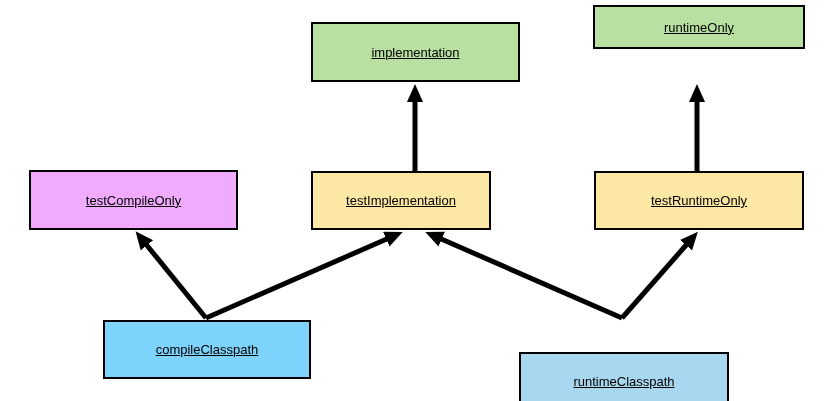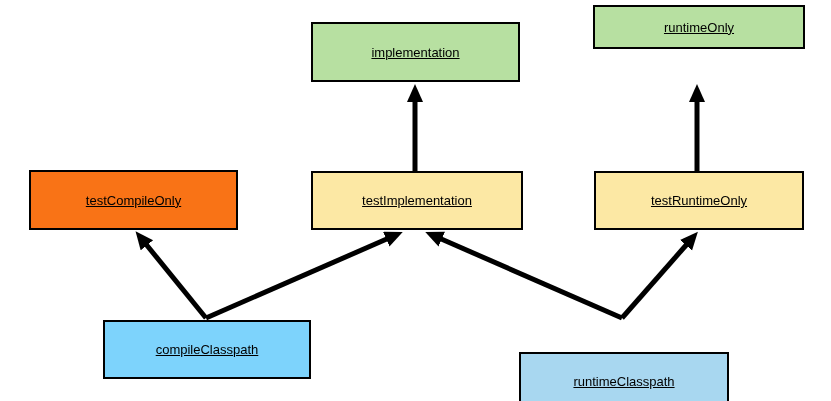--- a/index.html
+++ b/index.html
@@ -33,21 +33,21 @@
     font-size: 13px;
     color: #000000;
     white-space: nowrap;
     text-align: center;
     text-decoration: underline;
   }
   
   #n-implementation     { left: 311px; top: 22px;  width: 209px; height: 60px; }
   #n-runtimeOnly        { left: 593px; top: 5px;  width: 212px; height: 44px; }
   #n-testCompileOnly    { left: 29px;  top: 170px; width: 209px; height: 60px; }
-  #n-testImplementation { left: 311px; top: 171px; width: 212px; height: 59px; }
+  #n-testImplementation { left: 311px; top: 171px; width: 180px; height: 59px; }
   #n-testRuntimeOnly    { left: 594px; top: 171px; width: 210px; height: 59px; text-align: right; }
   #n-compileClasspath   { left: 103px; top: 320px; width: 208px; height: 59px; }
   #n-runtimeClasspath   { left: 519px; top: 320px; width: 210px; height: 59px; margin-top: 32px; }
   .edge {
     stroke: #000000;
     stroke-width: 5;
     fill: none;
   }
 </style>
 </head>
@@ -70,21 +70,21 @@
   </svg>
 
   <div class="node" id="n-implementation" style="background-color: rgb(183, 224, 161);">
     <span>implementation</span>
   </div>
 
   <div class="node" id="n-runtimeOnly" style="background-color: rgb(183, 224, 161);">
     <span>runtimeOnly</span>
   </div>
 
-  <div class="node" id="n-testCompileOnly" style="background-color: #f97316;">
+  <div class="node" id="n-testCompileOnly" style="background-color: #f0abfc;">
     <span>testCompileOnly</span>
   </div>
 
   <div class="node" id="n-testImplementation" style="background-color: rgb(252, 232, 164);">
     <span>testImplementation</span>
   </div>
 
   <div class="node" id="n-testRuntimeOnly" style="background-color: rgb(252, 232, 164);">
     <span>testRuntimeOnly</span>
   </div>

